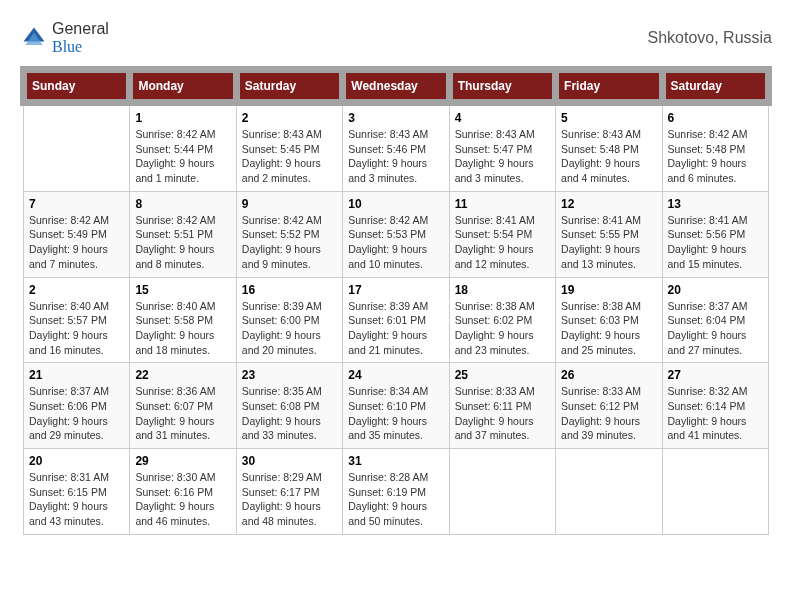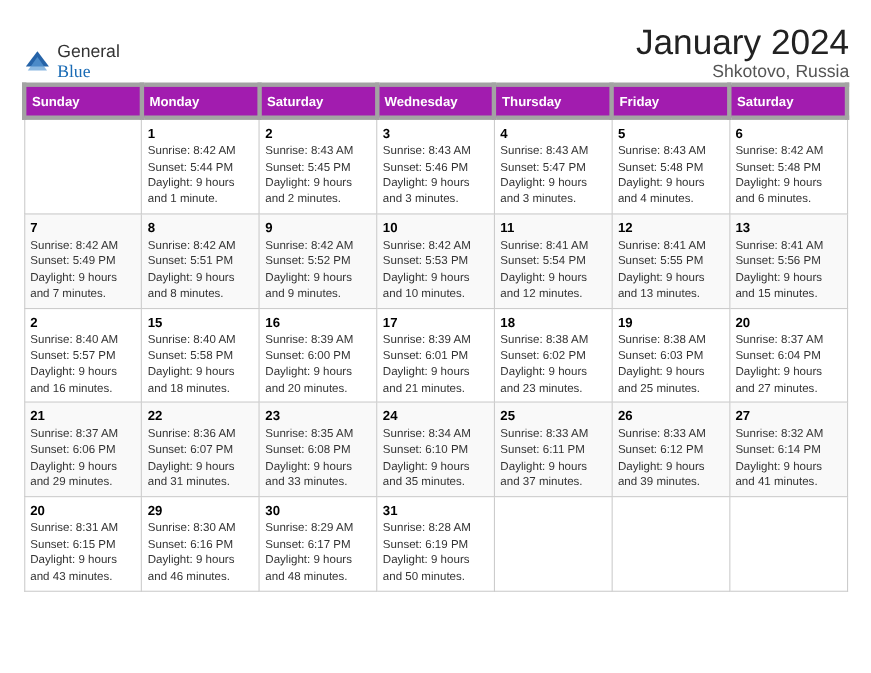--- a/index.html
+++ b/index.html
@@ -6,22 +6,22 @@
     body {
       font-family: Arial, sans-serif;
       background: #fff;
       width: 792px;
       min-height: 612px;
       padding: 20px;
     }
     .header {
       display: flex;
       justify-content: space-between;
-      align-items: flex-end;
-      margin-bottom: 0;
+      align-items: center;
+      margin-bottom: 10px;
     }
     .logo {
       display: flex;
       align-items: center;
       gap: 4px;
     }
     .logo-general { color: #333; }
     .logo-blue { color: #1a6bb5; font-family: Liberation Serif, serif; }
     .logo-icon {
       width: 28px;
@@ -38,27 +38,27 @@
     .location {
       font-size: 16px;
       color: #555;
     }
     table {
       width: 100%;
       border-collapse: collapse;
       font-size: 11px;
     }
     thead tr th {
-      background-color: #a21caf;
+      background-color: #7f1d1d;
       color: #fff;
       padding: 6px 5px;
       text-align: left;
       font-weight: bold;
       font-size: 12px;
-      border: 4px solid #a3a3a3;
+      border: 7px solid #a3a3a3;
     }
     tbody tr td {
       border: 1px solid #ccc;
       padding: 5px;
       vertical-align: top;
       width: calc(100% / 7);
       min-height: 80px;
       background: #fff;
     }
     tbody tr:nth-child(even) td {
@@ -87,21 +87,20 @@
     <svg class="logo-icon" viewBox="0 0 32 32" xmlns="http://www.w3.org/2000/svg">
       <polygon points="16,4 28,20 4,20" fill="#2563a8"></polygon>
       <polygon points="16,10 26,24 6,24" fill="#5b9bd5" opacity="0.7"></polygon>
     </svg>
     <div>
       <div><span class="logo-general">General</span></div>
       <div><span class="logo-blue">Blue</span></div>
     </div>
   </div>
   <div class="title-block">
-    <div class="month-year">January 2024</div>
     <div class="location">Shkotovo, Russia</div>
   </div>
 </div>
 
 <table>
   <thead>
     <tr>
     <th>Sunday</th>
         <th>Monday</th>
         <th>Saturday</th>

